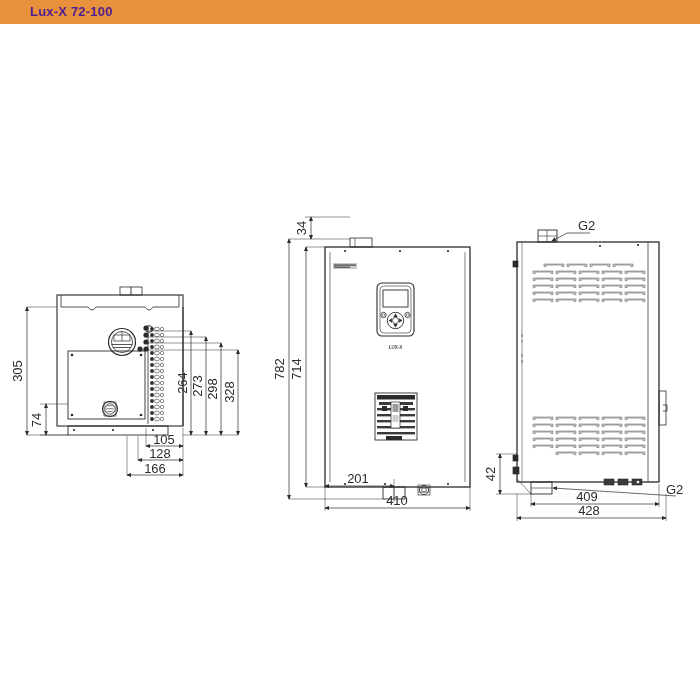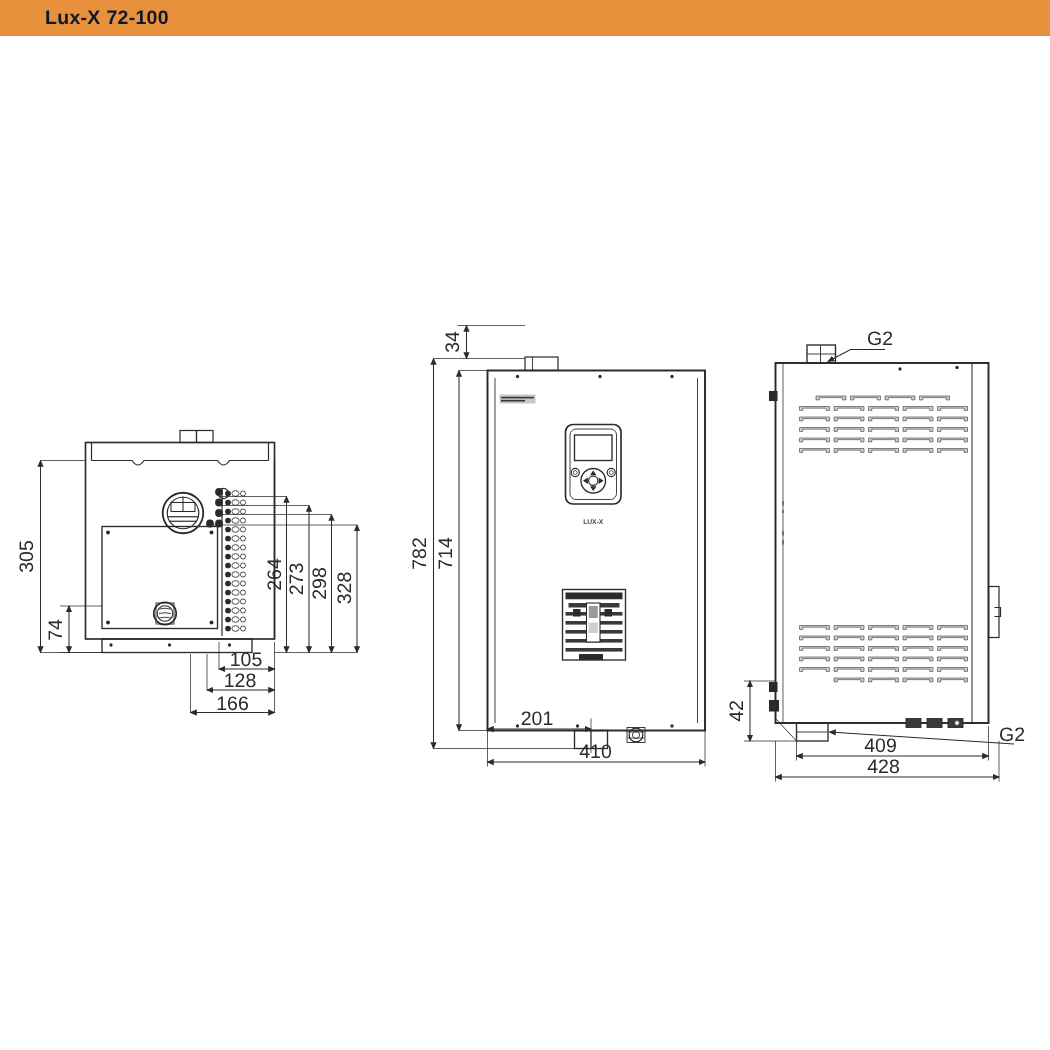--- a/index.html
+++ b/index.html
@@ -16,21 +16,21 @@
   
   #header-banner {
     position: absolute;
     left: 0; top: 0;
     width: 700px; height: 24px;
     background: #e8913c;
   }
   #header-title {
     position: absolute;
     left: 30px; top: 4px;
-    color: #0f172a;
+    color: #4c1d95;
     font-size: 13px;
     font-weight: bold;
     letter-spacing: 0.2px;
     white-space: nowrap;
   }
 
   
   #drawing-canvas {
     position: absolute;
     left: 0; top: 24px;

